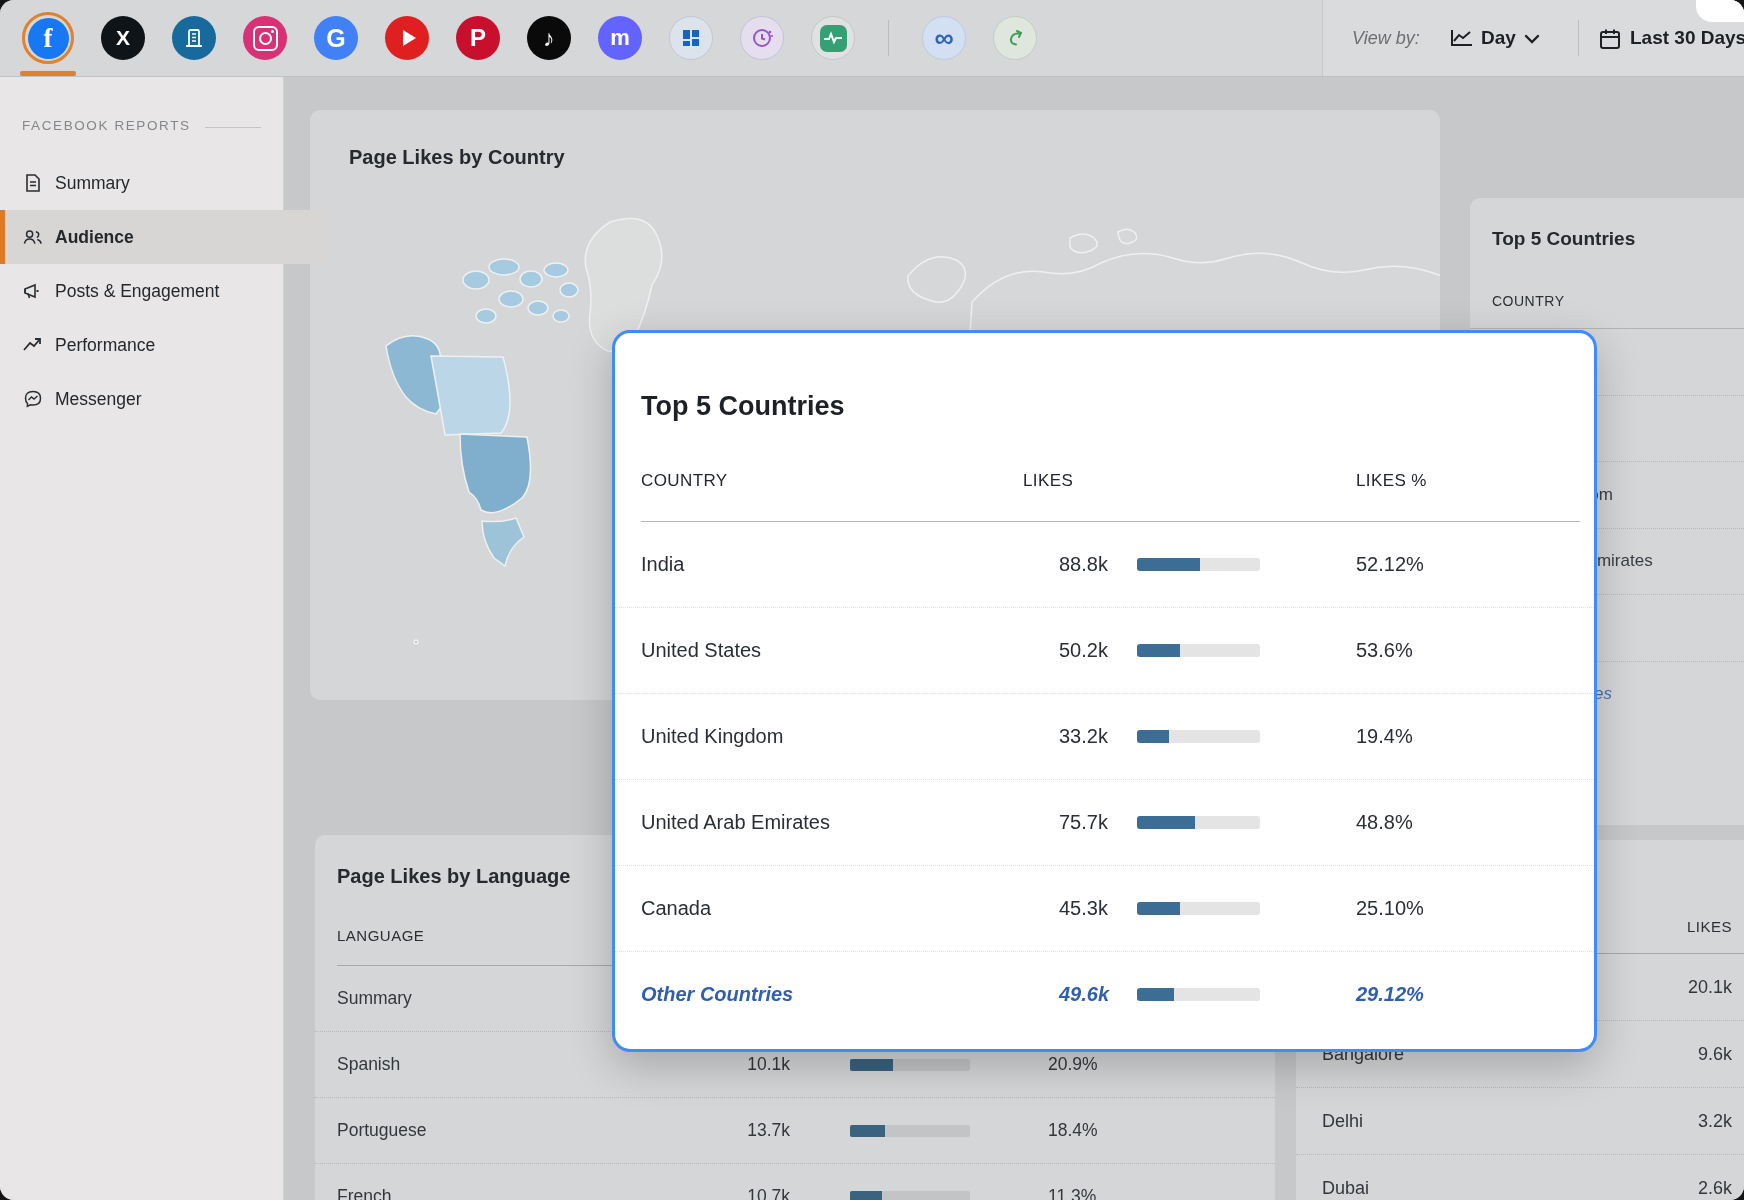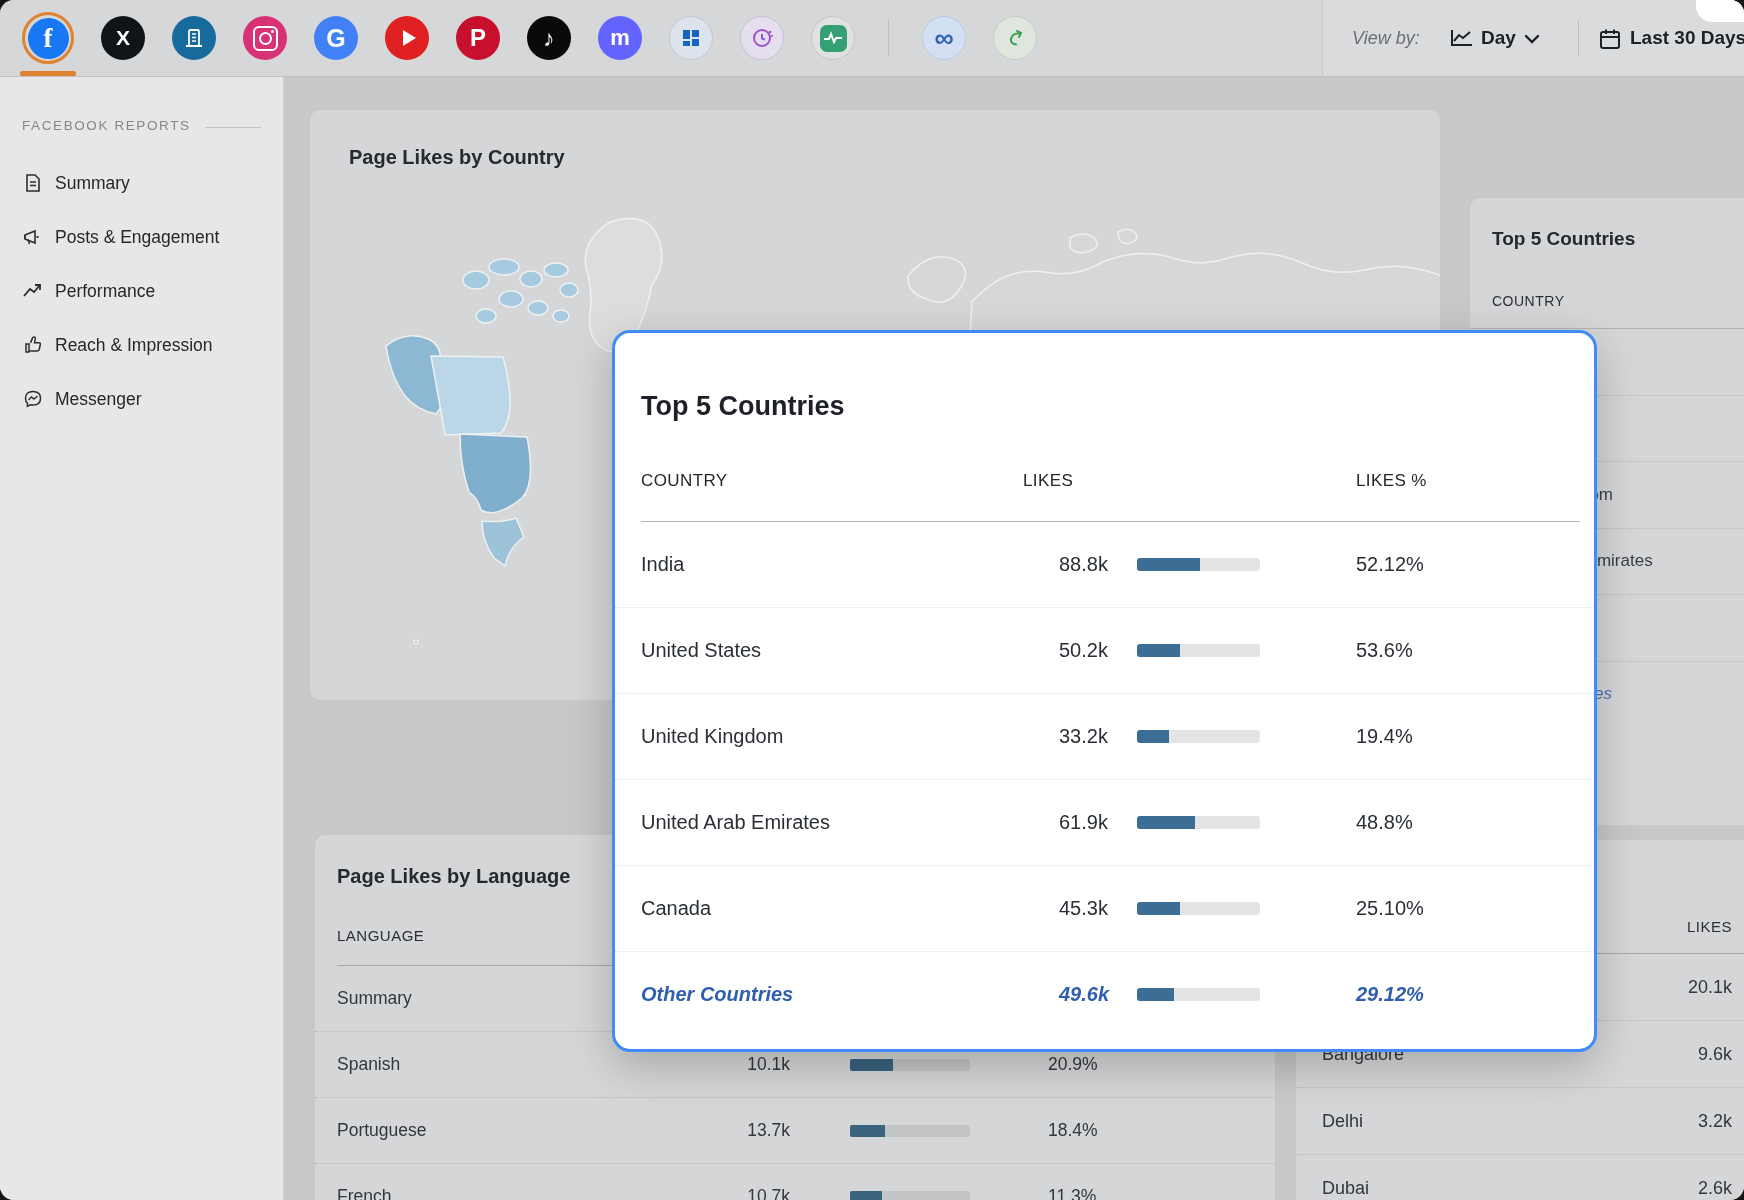--- a/index.html
+++ b/index.html
@@ -209,47 +209,50 @@
         <div class="sb-item">
           <span class="sb-ic">
             <svg width="20" height="20" viewBox="0 0 20 20">
               <path d="M4,2 h8 l4,4 v12 h-12 Z" fill="none" stroke="#2a2e33" stroke-width="1.6"></path>
               <line x1="7" y1="9" x2="13" y2="9" stroke="#2a2e33" stroke-width="1.4"></line>
               <line x1="7" y1="12.5" x2="13" y2="12.5" stroke="#2a2e33" stroke-width="1.4"></line>
             </svg>
           </span>
           <span>Summary</span>
         </div>
+        <div class="sb-item active">
+          <span class="sb-ic">
+            <svg width="22" height="20" viewBox="0 0 22 20">
+              <circle cx="8" cy="7" r="3.2" fill="none" stroke="#2a2e33" stroke-width="1.6"></circle>
+              <path d="M2.5,17 q1,-5 5.5,-5 q4.5,0 5.5,5" fill="none" stroke="#2a2e33" stroke-width="1.6"></path>
+              <path d="M14.5,4.5 q3,0.5 3,3 q0,2.5 -2,3" fill="none" stroke="#2a2e33" stroke-width="1.6"></path>
+              <path d="M16,12.5 q3.5,0.8 4,4.5" fill="none" stroke="#2a2e33" stroke-width="1.6"></path>
+            </svg>
+          </span>
+          <span>Audience</span>
+        </div>
         <div class="sb-item">
           <span class="sb-ic">
             <svg width="21" height="20" viewBox="0 0 21 20">
               <path d="M3,8 l10,-4 v12 l-10,-4 Z" fill="none" stroke="#2a2e33" stroke-width="1.6"></path>
               <line x1="3" y1="8" x2="3" y2="12" stroke="#2a2e33" stroke-width="1.6"></line>
               <line x1="15.5" y1="9" x2="15.5" y2="11" stroke="#2a2e33" stroke-width="2"></line>
               <path d="M6,12.5 l1.5,4.5" stroke="#2a2e33" stroke-width="1.6" fill="none"></path>
             </svg>
           </span>
           <span>Posts &amp; Engagement</span>
         </div>
         <div class="sb-item">
           <span class="sb-ic">
             <svg width="21" height="20" viewBox="0 0 21 20">
               <polyline points="2,15 8,8 12,11 18,4" fill="none" stroke="#2a2e33" stroke-width="1.8"></polyline>
               <polyline points="13,4 18,4 18,9" fill="none" stroke="#2a2e33" stroke-width="1.8"></polyline>
             </svg>
           </span>
           <span>Performance</span>
-        </div>
-        <div class="sb-item">
-          <span class="sb-ic">
-            <svg width="20" height="20" viewBox="0 0 20 20">
-              <path d="M3,9 h3 v8 h-3 Z M6,16 h8 q2,0 2.3,-2 l1,-4.5 q0.3,-1.8 -1.8,-1.8 h-4 l0.8,-4 q0.3,-1.8 -1.5,-1.8 q-1,0 -1.3,1 l-2,5" fill="none" stroke="#2a2e33" stroke-width="1.5"></path>
-            </svg>
-          </span>
-          <span>Reach &amp; Impression</span>
         </div>
         <div class="sb-item">
           <span class="sb-ic">
             <svg width="20" height="20" viewBox="0 0 20 20">
               <path d="M10,2.5 q7.5,0 7.5,6.8 q0,6.8 -7.5,6.8 q-1.4,0 -2.6,-0.35 l-3,1.6 l0.1,-2.8 q-2,-1.9 -2,-5.25 q0,-6.8 7.5,-6.8 Z" fill="none" stroke="#2a2e33" stroke-width="1.5"></path>
               <path d="M5.5,11 l3,-3 l2.5,2 l3.5,-3" fill="none" stroke="#2a2e33" stroke-width="1.4"></path>
             </svg>
           </span>
           <span>Messenger</span>
         </div>
@@ -403,21 +406,21 @@
         <div class="m-row">
           <span class="m-name">United Kingdom</span>
           <span class="m-val">33.2k</span>
           <span class="bar">
             <span class="fill" style="width: 26%;"></span>
           </span>
           <span class="m-pct">19.4%</span>
         </div>
         <div class="m-row">
           <span class="m-name">United Arab Emirates</span>
-          <span class="m-val">61.9k</span>
+          <span class="m-val">75.7k</span>
           <span class="bar">
             <span class="fill" style="width: 47%;"></span>
           </span>
           <span class="m-pct">48.8%</span>
         </div>
         <div class="m-row">
           <span class="m-name">Canada</span>
           <span class="m-val">45.3k</span>
           <span class="bar">
             <span class="fill" style="width: 35%;"></span>

